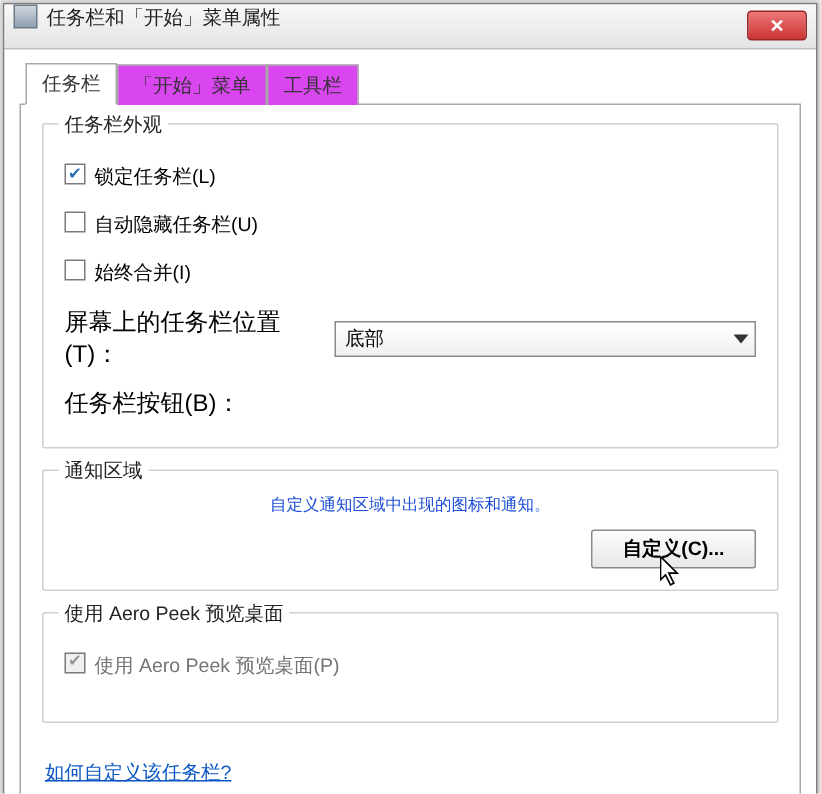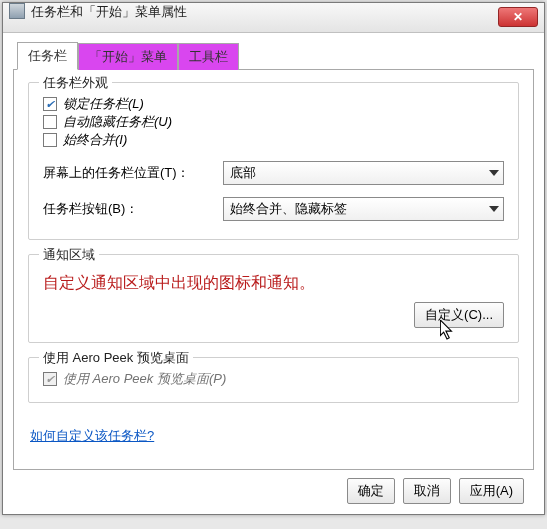--- a/index.html
+++ b/index.html
@@ -102,25 +102,24 @@
     position: absolute;
     top: -9px;
     left: 10px;
     background: #fff;
     padding: 0 4px;
     font-size: 13px;
     color: #222;
   }
   .checkbox-row {
     display: flex;
-    align-items: center;
-    margin: 0 0;
-    font-size: 13px;
-    cursor: pointer;
-    font-style: italic;
+    align-items: flex-start;
+    margin: 14px 0;
+    font-size: 13px;
+    cursor: pointer;
   }
   .chk {
     width: 14px;
     height: 14px;
     border: 1px solid #7a7a7a;
     margin-right: 6px;
     display: inline-flex;
     align-items: center;
     justify-content: center;
     background: #fff;
@@ -131,21 +130,21 @@
   .chk.checked::after { content: "✔"; }
   .chk.disabled { background:#f0f0f0; color:#999; }
   .checkbox-row.disabled { color:#737373; cursor:default; }
   .form-row {
     display: flex;
     align-items: center;
     margin: 12px 0 4px 0;
   }
   .form-label {
     width: 180px;
-    font-size: 13px;
+    font-size: 16px;
   }
   .combo {
     flex: 1;
     height: 24px;
     border: 1px solid #8a8a8a;
     background: linear-gradient(#fff,#f0f0f0);
     display: flex;
     align-items: center;
     padding: 0 6px;
     position: relative;
@@ -156,33 +155,35 @@
     position: absolute;
     right: 4px;
     top: 50%;
     transform: translateY(-50%);
     width: 0; height: 0;
     border-left: 5px solid transparent;
     border-right: 5px solid transparent;
     border-top: 6px solid #333;
   }
   .desc {
-    font-size: 16px;
-    color: #b91c1c;
+    font-size: 11px;
+    color: #1d4ed8;
     line-height: 1.7;
     margin: 2px 0 6px 0;
+    text-align: center;
   }
   .btn {
     display: inline-block;
-    padding: 3px 10px;
+    padding: 3px 20px;
     border: 1px solid #8a8a8a;
     background: linear-gradient(#fdfdfd,#e7e7e7);
     cursor: pointer;
     font-size: 13px;
     border-radius: 2px;
+    font-weight: bold;
   }
   .btn-row-right { text-align: right; margin-top: 4px; }
   .link {
     color: #0b57c4;
     text-decoration: underline;
     cursor: pointer;
     font-size: 13px;
   }
   .bottom-btns {
     display: flex;
@@ -237,24 +238,20 @@
         <div class="form-row">
           <div class="form-label">屏幕上的任务栏位置(T)：</div>
           <div class="combo">
             <span>底部</span>
             <span class="combo-arrow"></span>
           </div>
         </div>
 
         <div class="form-row">
           <div class="form-label">任务栏按钮(B)：</div>
-          <div class="combo">
-            <span>始终合并、隐藏标签</span>
-            <span class="combo-arrow"></span>
-          </div>
         </div>
       </div>
 
       <div class="group" style="position:relative;">
         <div class="group-title">通知区域</div>
         <div class="desc">自定义通知区域中出现的图标和通知。</div>
         <div class="btn-row-right" style="position:relative;">
           <span class="btn">自定义(C)...</span>
           <svg class="cursor-arrow" style="left:calc(100% - 64px); top:18px;" viewBox="0 0 12 18">
               <path d="M0 0 L0 14 L3 11 L6 17 L8 16 L5 10 L10 10 Z" fill="#fff" stroke="#000" stroke-width="1"></path>

